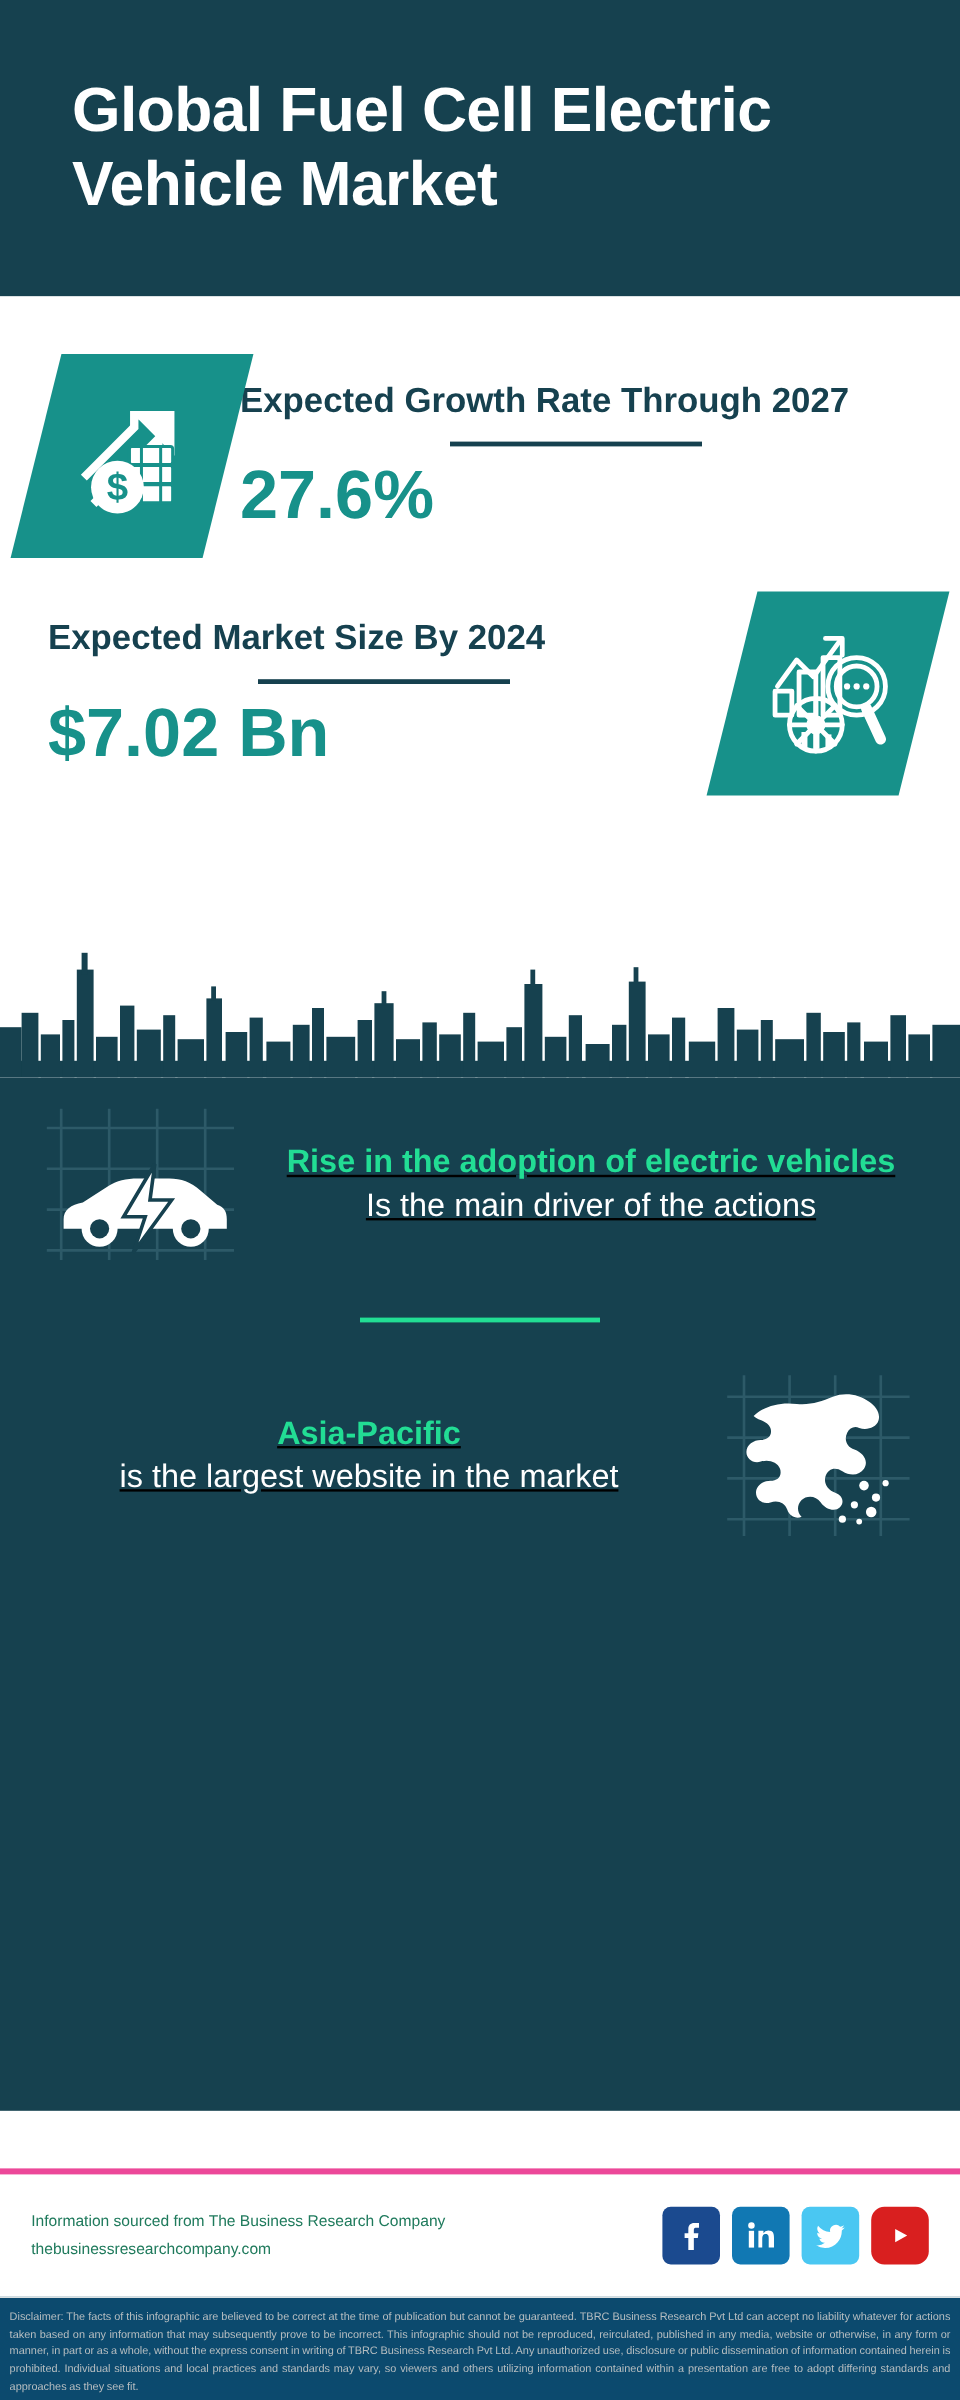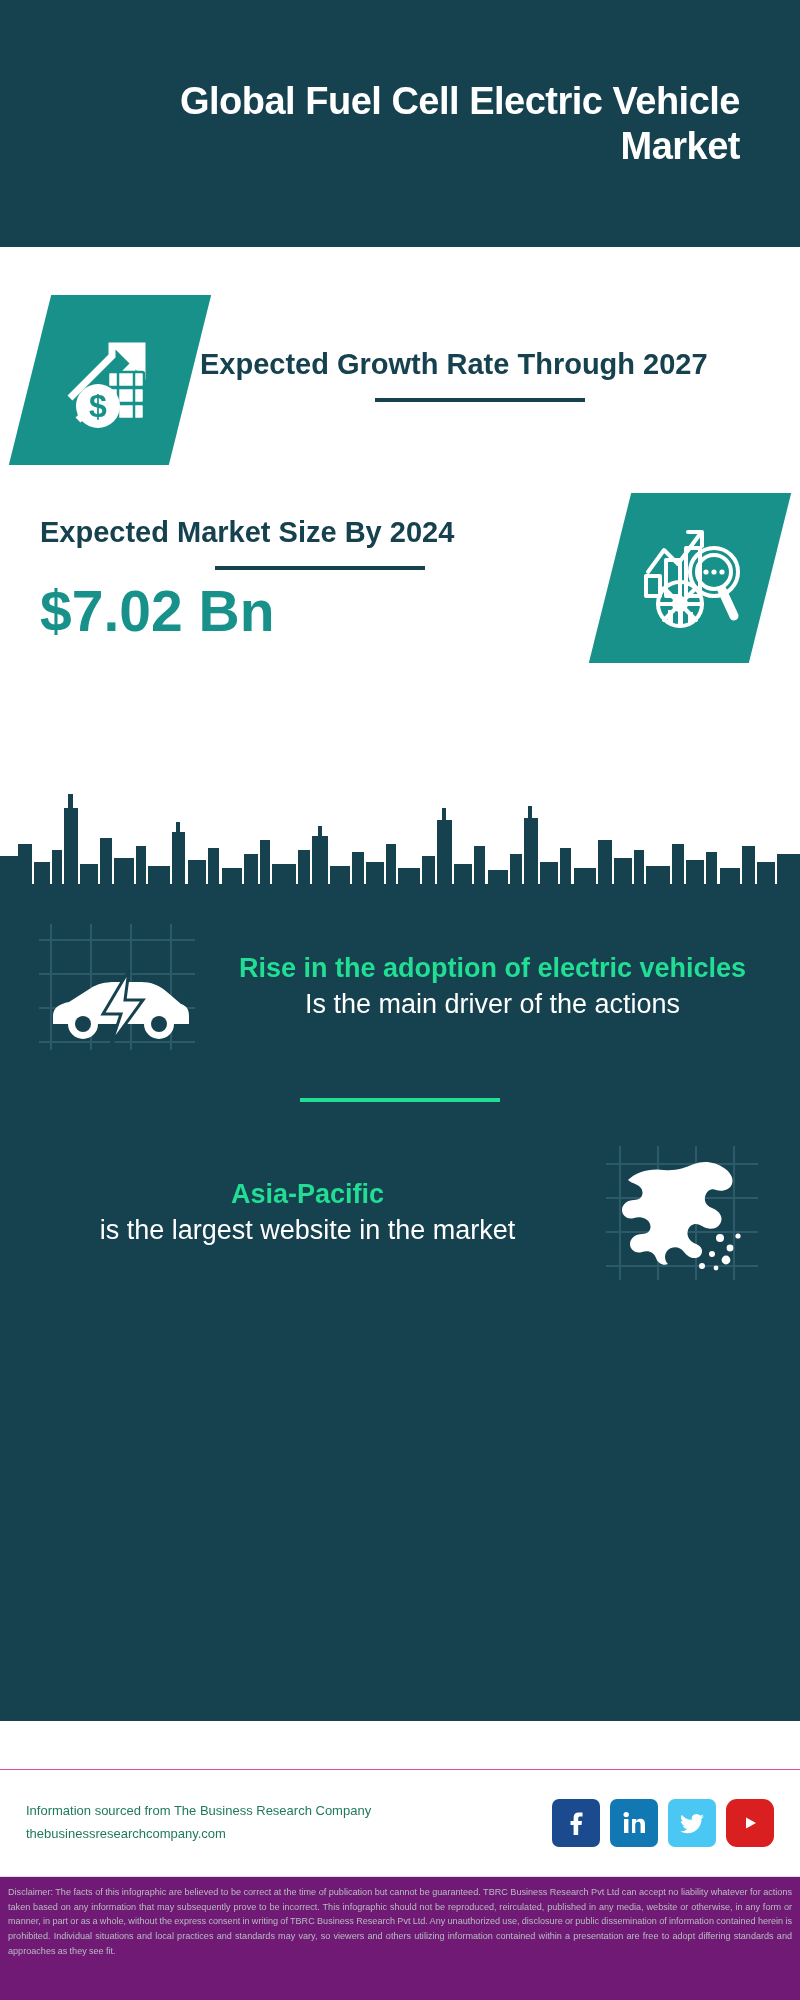--- a/index.html
+++ b/index.html
@@ -14,24 +14,24 @@
 
   
   .header {
     background:#16414f;
     height:247px;
     display:flex; align-items:center; justify-content:center;
     padding:0 60px;
   }
   .header h1 {
     color:#ffffff;
-    font-size:38px;
+    font-size:52px;
     line-height:1.18;
     font-weight:bold;
-    text-align:right;
+    text-align:left;
     letter-spacing:-0.5px;
   }
 
   
   .stats {
     background:#ffffff;
     flex:0 0 533px;
     position:relative;
   }
   .stat-row { display:flex; align-items:center; width:100%; }
@@ -72,65 +72,65 @@
   
   .dark {
     background:#16414f;
     flex:1;
     display:flex; flex-direction:column;
     justify-content:flex-start;
     padding:14px 0 0 0;
   }
   .insight { display:flex; align-items:center; padding:0 26px; }
   .insight-media { flex:0 0 185px; display:flex; align-items:center; justify-content:center; }
-  .insight-text { flex:1; text-align:center; padding:0 14px; }
+  .insight-text { flex:1; text-align:center; padding:0 14px;text-decoration:underline; }
   .insight-head {
     color:#22dd94;
     font-size:27px;
     font-weight:bold;
     line-height:1.32;
   }
   .insight-sub {
     color:#ffffff;
     font-size:27px;
     line-height:1.32;
   }
   .green-rule {
     height:4px; width:200px; background:#22dd94;
     margin:36px auto 36px auto;
   }
 
   
   .footer {
     background:#ffffff;
-    border-top:1px solid #ec4899;
+    border-top:5px solid #ec4899;
     height:107px;
     display:flex; align-items:center;
     padding:0 26px;
     margin-top:48px;
   }
   .footer-text { flex:1; }
   .footer-text div {
     color:#1f7a5c;
     font-size:13px;
     line-height:1.75;
   }
   .socials { display:flex; gap:10px; align-items:center; }
   .soc { width:48px; height:48px; border-radius:7px; display:flex; align-items:center; justify-content:center; }
   .soc.fb { background:#1b4a8f; }
   .soc.li { background:#1178b3; }
   .soc.tw { background:#4ac7f2; }
   .soc.yt { background:#d91f1f; border-radius:11px; }
 
   
   .disclaimer {
-    background:#701a75;
+    background:#0c4a6e;
     border-top:1px solid #d9dfe1;
     padding:8px 8px 6px 8px;
-    height:124px;
+    height:86px;
   }
   .disclaimer p {
     color:#b6bdc0;
     font-size:9.1px;
     line-height:1.62;
     text-align:justify;
     word-spacing:-0.3px;
   }
 </style>
 </head>
@@ -160,20 +160,21 @@
               </g>
               <circle cx="42" cy="82" r="22" fill="#ffffff"></circle>
               <text x="42" y="93" font-size="32" font-weight="bold" fill="#17918a" text-anchor="middle" font-family="Liberation Sans, sans-serif">$</text>
             </g>
           </svg>
         </span>
       </div>
       <div class="stat-text">
         <div class="stat-label">Expected Growth Rate Through 2027</div>
         <div class="rule"></div>
+        <div class="stat-value">27.6%</div>
       </div>
     </div>
 
     <div class="stat-row stat-row-2">
       <div class="stat-text">
         <div class="stat-label">Expected Market Size By 2024</div>
         <div class="rule"></div>
         <div class="stat-value">$7.02 Bn</div>
       </div>
       <div class="para">

